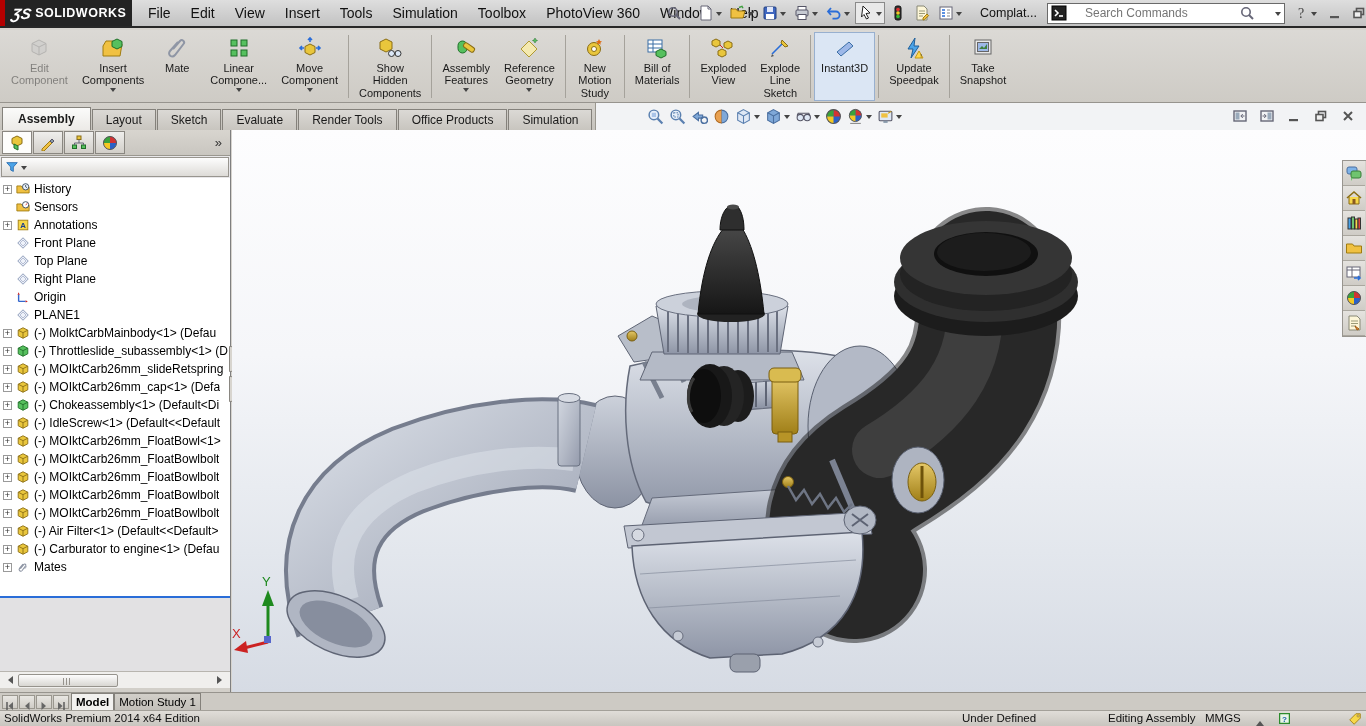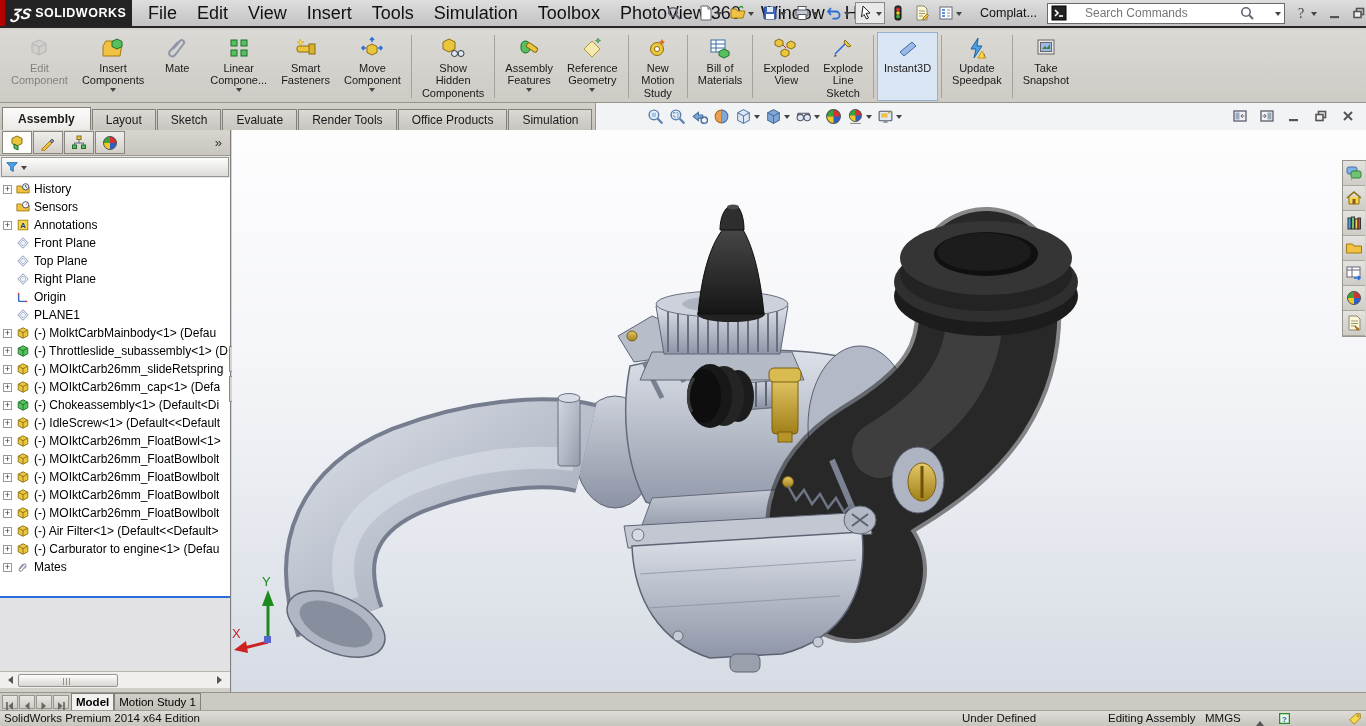--- a/index.html
+++ b/index.html
@@ -5,21 +5,21 @@
   *{margin:0;padding:0;box-sizing:border-box}
   html,body{width:1366px;height:726px;overflow:hidden;font-family:"Liberation Sans",sans-serif;background:#d6d3ce;position:relative}
   .abs{position:absolute}
 
   
   .titlebar{position:absolute;top:0;left:0;width:1366px;height:28px;background:linear-gradient(#dedede,#c2c2c2);border-bottom:2px solid #262626}
   .logo{position:absolute;left:0;top:0;width:132px;height:26px;background:#232323;border-left:5px solid #b40000;color:#fff;display:flex;align-items:center;padding-left:7px;gap:4px}
   .logo-glyph{font-style:italic;font-weight:bold;font-size:15px;transform:skewX(-12deg)}
   .logo-text{font-weight:bold;font-size:12.5px;letter-spacing:.5px}
   .menus{position:absolute;left:138px;top:0;height:26px;display:flex;align-items:center}
-  .menu{padding:8px 10px;font-size:18px;color:#111;height:100%;display:flex;align-items:center}
+  .menu{padding:8px 10px;font-size:14px;color:#111;height:100%;display:flex;align-items:center}
   .menu-search{width:16px;height:16px;margin-left:2px}
   .qbar{position:absolute;left:694px;top:0;height:26px;display:flex;align-items:center}
   .qitem{display:flex;align-items:center;margin:0 1px;padding:2px 2px;border:1px solid transparent}
   .qitem.pressed{background:#e9e9e9;border:1px solid #8a8a8a}
   .i16{width:16px;height:16px;display:inline-block}
   .i14{width:14px;height:14px;display:inline-block;flex:none}
   .i17{width:17px;height:17px;display:inline-block}
   .i18{width:18px;height:18px;display:inline-block}
   .i22{width:24px;height:24px;display:inline-block}
   .dd{width:0;height:0;border:3px solid transparent;border-top:4px solid #444;margin-left:2px;margin-top:4px;display:inline-block}
@@ -248,29 +248,20 @@
           <g fill="#56c05e" stroke="#1f6f28">
             <rect x="4" y="4" width="6" height="6"></rect>
             <rect x="14" y="4" width="6" height="6"></rect>
             <rect x="4" y="14" width="6" height="6"></rect>
             <rect x="14" y="14" width="6" height="6"></rect>
           </g>
         </svg></span>
       <div class="rlabel">Linear
 Compone...</div>
       <span class="dd"></span>
-    </div>
-    <div class="rbtn">
-      <span class="i22"><svg viewBox="0 0 24 24">
-          <rect x="3" y="10" width="13" height="6" rx="2" fill="#e9c63c" stroke="#8a6d14"></rect>
-          <rect x="15" y="8" width="6" height="10" fill="#d9b32c" stroke="#8a6d14"></rect>
-          <path d="M6 3l1.2 2.4L10 6 7.6 7.2 6.5 10 5.3 7.2 3 6l2.6-.6z" fill="#ffd84d" stroke="#c79a10" stroke-width=".5"></path>
-        </svg></span>
-      <div class="rlabel">Smart
-Fasteners</div>
     </div>
     <div class="rbtn">
       <span class="i22"><svg viewBox="0 0 24 24">
           <path d="M12 8l5 2.5v6L12 19l-5-2.5v-6z" fill="#e9c63c" stroke="#8a6d14"></path>
           <path d="M12 2v4M10 4l2-2 2 2M2 12h4M4 10L2 12l2 2M18 12h4M20 10l2 2-2 2" fill="none" stroke="#2a6dd8" stroke-width="1.6"></path>
         </svg></span>
       <div class="rlabel">Move
 Component</div>
       <span class="dd"></span>
     </div>

